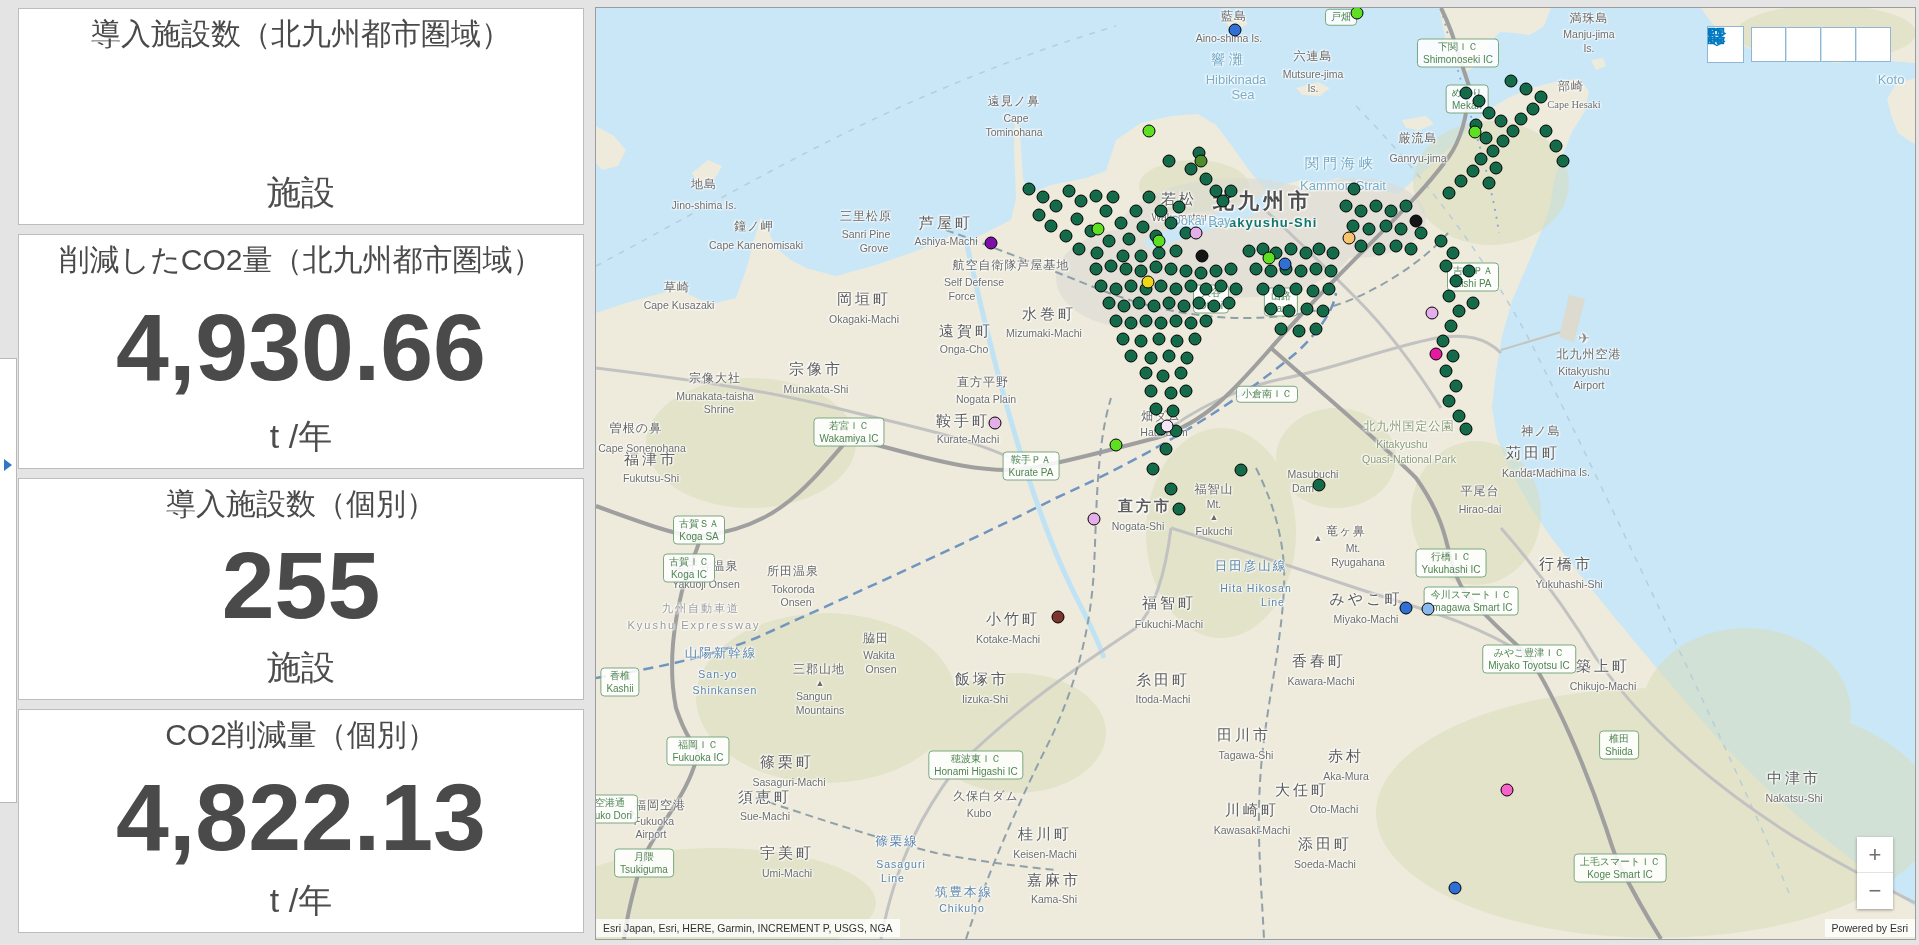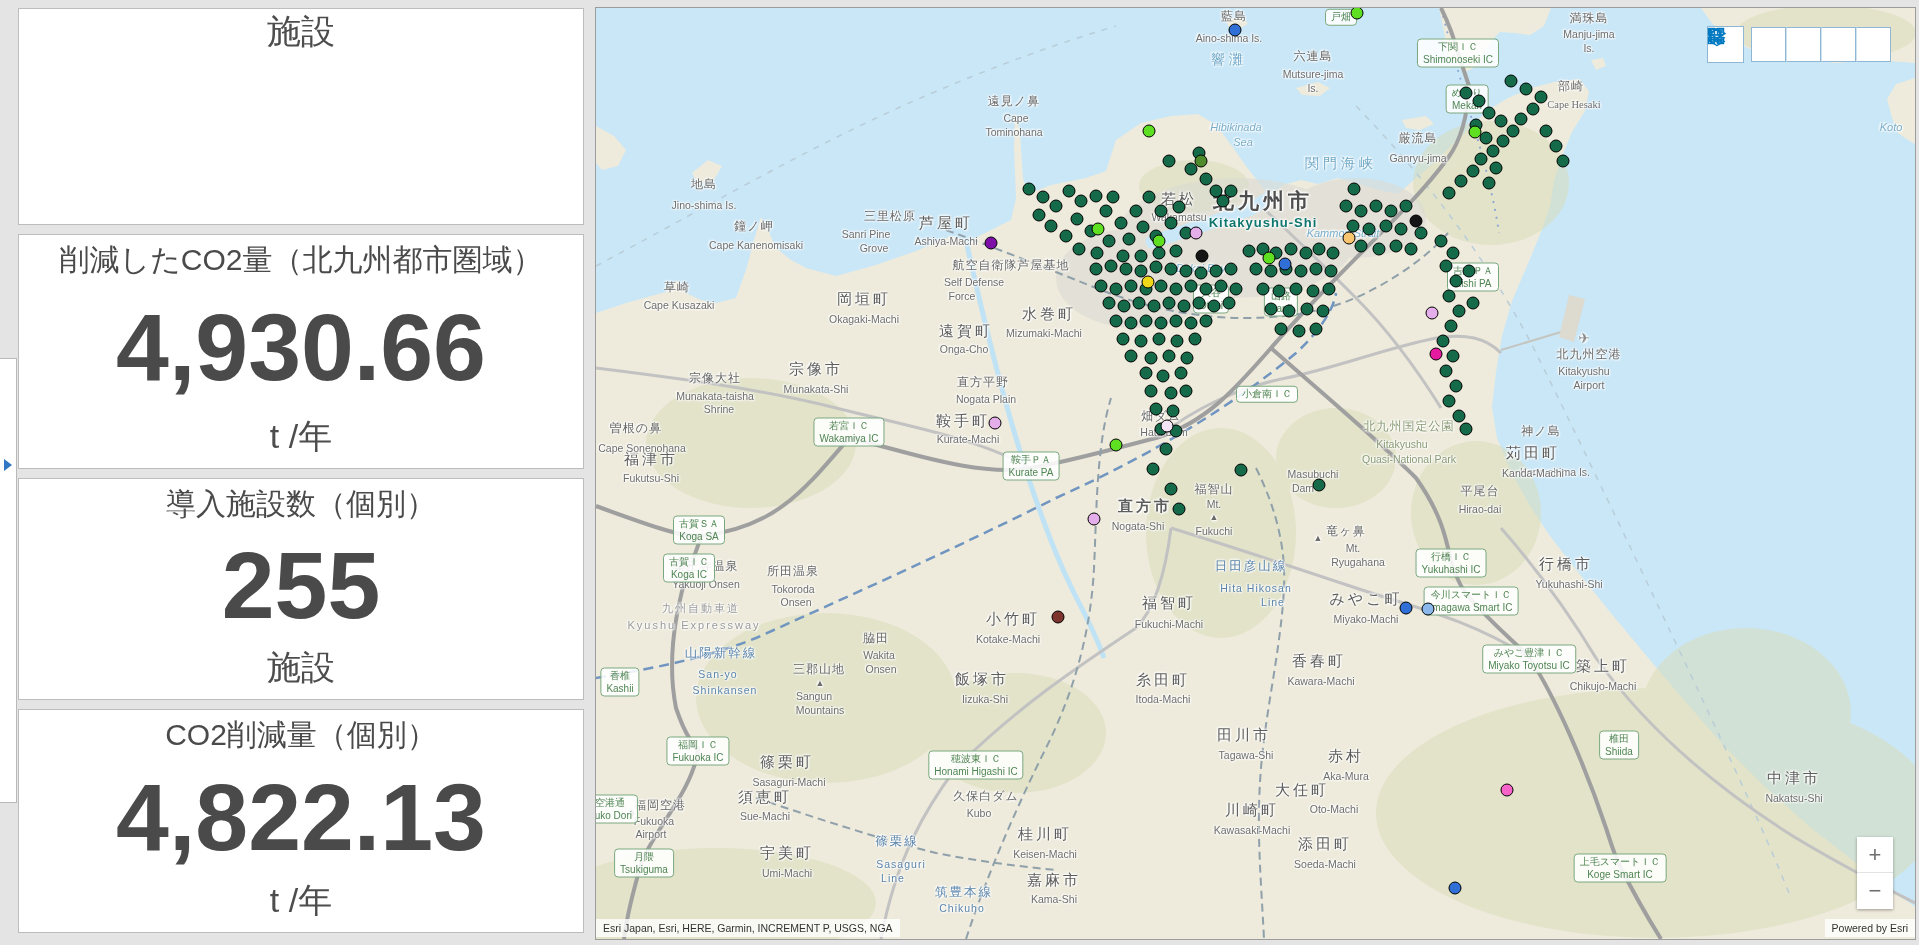--- a/index.html
+++ b/index.html
@@ -23,21 +23,21 @@
   .map svg{position:absolute;left:0;top:0;}
 
   .lb{position:absolute;transform:translate(-50%,-50%);white-space:nowrap;pointer-events:none;
       text-shadow:0 0 3px #fff,0 0 3px #fff,1px 1px 2px #fff,-1px -1px 2px #fff;}
   .t-big{font-size:21px;font-weight:bold;color:#4e4e4e;letter-spacing:4px;}
   .t-bigen{font-size:13px;font-weight:bold;color:#0f766e;letter-spacing:1px;}
   .t-city{font-size:15px;color:#5d5d5d;letter-spacing:3px;}
   .t-en{font-size:10.5px;color:#6e6e6e;}
   .t-small{font-size:12px;color:#666;letter-spacing:1px;}
   .t-sea{font-size:14px;color:#6fa9c9;letter-spacing:4px;}
-  .t-seaen{font-size:11px;font-style:italic;color:#79aecb;margin-top:48px;}
+  .t-seaen{font-size:13px;color:#79aecb;}
   .t-rail{font-size:12.5px;color:#5a84ab;letter-spacing:2px;}
   .t-railen{font-size:10.5px;color:#5a84ab;letter-spacing:1px;}
   .t-park{font-size:12px;color:#8a9a75;letter-spacing:1px;}
   .t-parken{font-size:10.5px;color:#8a9a75;}
   .t-road{font-size:11px;color:#9a9a9a;letter-spacing:2px;}
   .t-mt{font-size:9px;color:#6a6a6a;}
   .t-plane{font-size:14px;color:#8a8a8a;}
 
   .shield{position:absolute;transform:translate(-50%,-50%);background:rgba(255,255,255,.88);border:1px solid #7aa87e;border-radius:4px;padding:1px 5px;font-size:10px;color:#4e8552;text-align:center;line-height:1.25;white-space:nowrap;pointer-events:none;}
 
@@ -61,20 +61,21 @@
 <body>
 
 <div class="page">
 
   <div class="side-tab">
     <span class="arrow"></span>
   </div>
 
   <div class="cards">
     <div class="card c1">
+      <div class="title">導入施設数（北九州都市圏域）</div>
       <div class="unit">施設</div>
     </div>
     <div class="card c2">
       <div class="title">削減したCO2量（北九州都市圏域）</div>
       <div class="value">4,930.66</div>
       <div class="unit">t /年</div>
     </div>
     <div class="card c3">
       <div class="title">導入施設数（個別）</div>
       <div class="value">255</div>
@@ -286,21 +287,21 @@
         <span class="lb t-small" style="left: 638px; top: 8px;">藍島</span>
         <span class="lb t-en" style="left: 633px; top: 30px;">Aino-shima Is.</span>
         <span class="lb t-small" style="left: 822px; top: 130px;">厳流島</span>
         <span class="lb t-en" style="left: 822px; top: 150px;">Ganryu-jima</span>
         <span class="lb t-small" style="left: 108px; top: 176px; text-align: center;">地島</span>
         <span class="lb t-en" style="left: 108px; top: 197px;">Jino-shima Is.</span>
         <span class="lb t-small" style="left: 158px; top: 218px;">鐘ノ岬</span>
         <span class="lb t-en" style="left: 160px; top: 237px;">Cape Kanenomisaki</span>
         <span class="lb t-small" style="left: 81px; top: 279px;">草崎</span>
         <span class="lb t-en" style="left: 83px; top: 297px;">Cape Kusazaki</span>
-        <span class="lb t-small" style="left: 270px; top: 208px; margin-left: 24px;">三里松原</span>
+        <span class="lb t-small" style="left: 270px; top: 208px;">三里松原</span>
         <span class="lb t-en" style="left: 270px; top: 226px;">Sanri Pine</span>
         <span class="lb t-en" style="left: 278px; top: 240px;">Grove</span>
         <span class="lb t-small" style="left: 418px; top: 93px;">遠見ノ鼻</span>
         <span class="lb t-en" style="left: 420px; top: 110px;">Cape</span>
         <span class="lb t-en" style="left: 418px; top: 124px;">Tominohana</span>
         <span class="lb t-small" style="left: 40px; top: 420px; text-align: center;">曽根の鼻</span>
         <span class="lb t-en" style="left: 46px; top: 440px;">Cape Sonenohana</span>
         <span class="lb t-sea" style="left: 633px; top: 52px;">響灘</span>
         <span class="lb t-seaen" style="left: 640px; top: 71px;">Hibikinada</span>
         <span class="lb t-seaen" style="left: 647px; top: 86px;">Sea</span>

